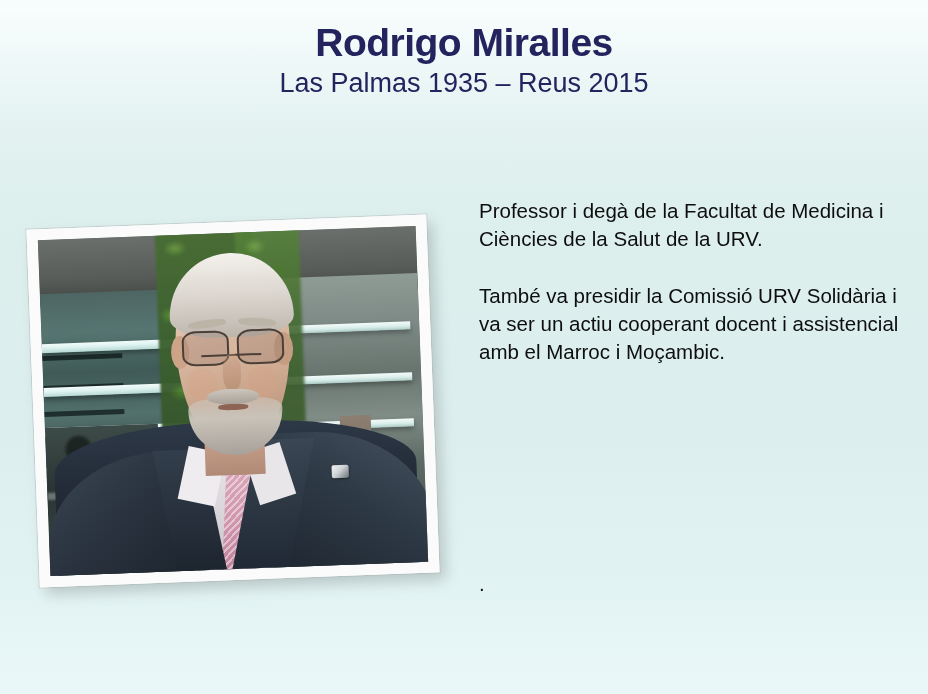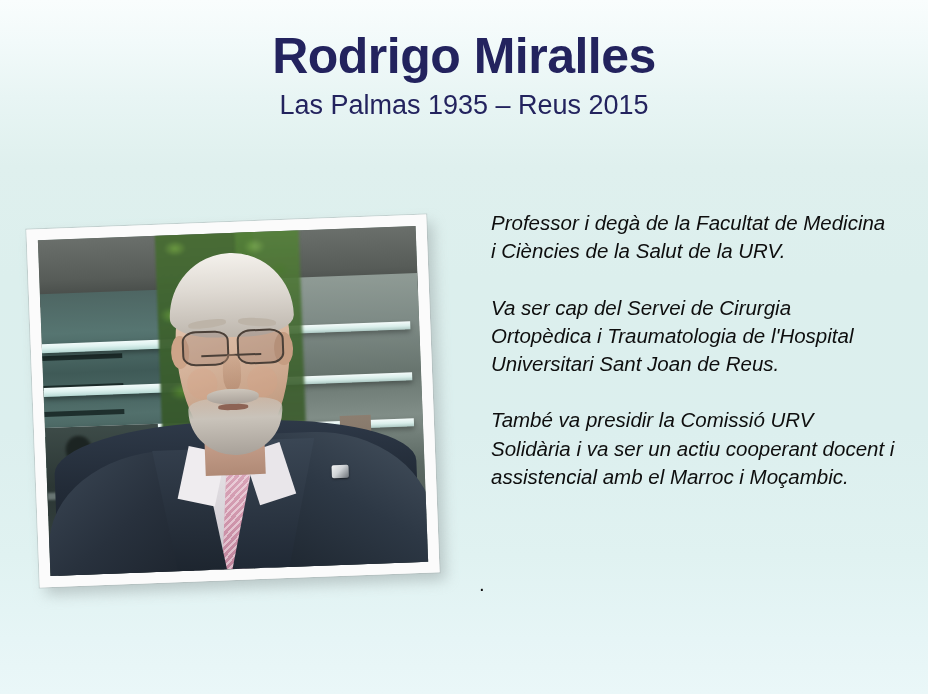--- a/index.html
+++ b/index.html
@@ -34,22 +34,22 @@
 
   
   .title-block {
     position: absolute;
     top: 22px;
     left: 0;
     width: 928px;
     text-align: center;
   }
   .slide-title {
-    margin: 8px;
-    font-size: 50px;
+    margin: 0;
+    font-size: 39px;
     font-weight: bold;
     letter-spacing: -0.5px;
     color: #23235e;
     line-height: 1.06;
     font-family: "Liberation Sans", sans-serif;
   }
   .slide-subtitle {
     margin: 6px 0 0 0;
     font-size: 27px;
     font-weight: normal;
@@ -63,22 +63,21 @@
     position: absolute;
     left: 479px;
     top: 197px;
     width: 428px;
     color: #0e0e0e;
     font-size: 20.5px;
     line-height: 28.2px;
     font-family: "Liberation Sans", sans-serif;
   }
   .body-text p {
-    margin: 12px;
-    font-style: italic;
+    margin: 0;
   }
   .body-text p.spacer-before {
     margin-top: 28.2px;
   }
 
   
   .photo-wrap {
     position: absolute;
     left: 33px;
     top: 222px;
@@ -518,19 +517,18 @@
           <div class="moustache"></div>
           <div class="mouth"></div>
         </div>
 
       </div>
     </div>
   </div>
 
   <div class="body-text">
     <p>Professor i degà de la Facultat de Medicina i Ciències de la Salut de la URV.</p>
-    <p class="spacer-before">Va ser cap del Servei de Cirurgia Ortopèdica i Traumatologia de l'Hospital Universitari Sant Joan de Reus.</p>
     <p class="spacer-before">També va presidir la Comissió URV Solidària i va ser un actiu cooperant docent i assistencial amb el Marroc i Moçambic.</p>
   </div>
 
   <div class="trailing-dot">.</div>
 
 </div>
 
 </body></html>

